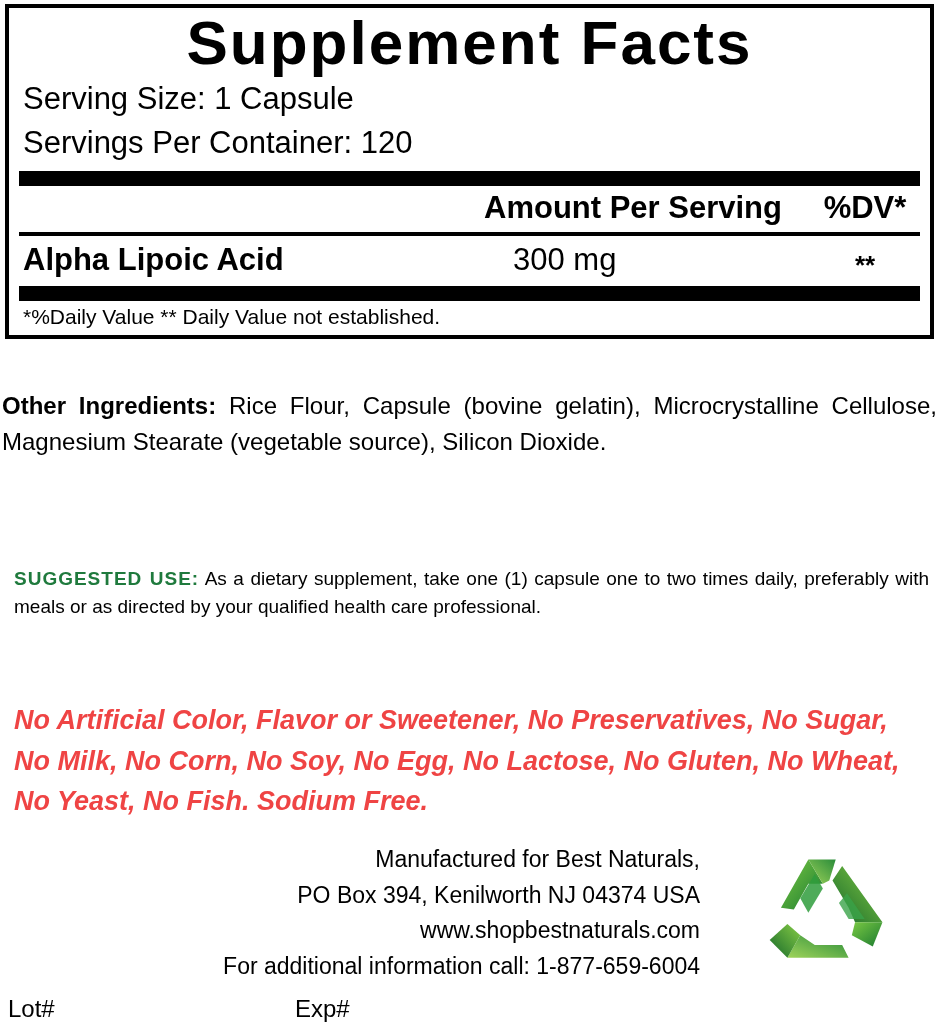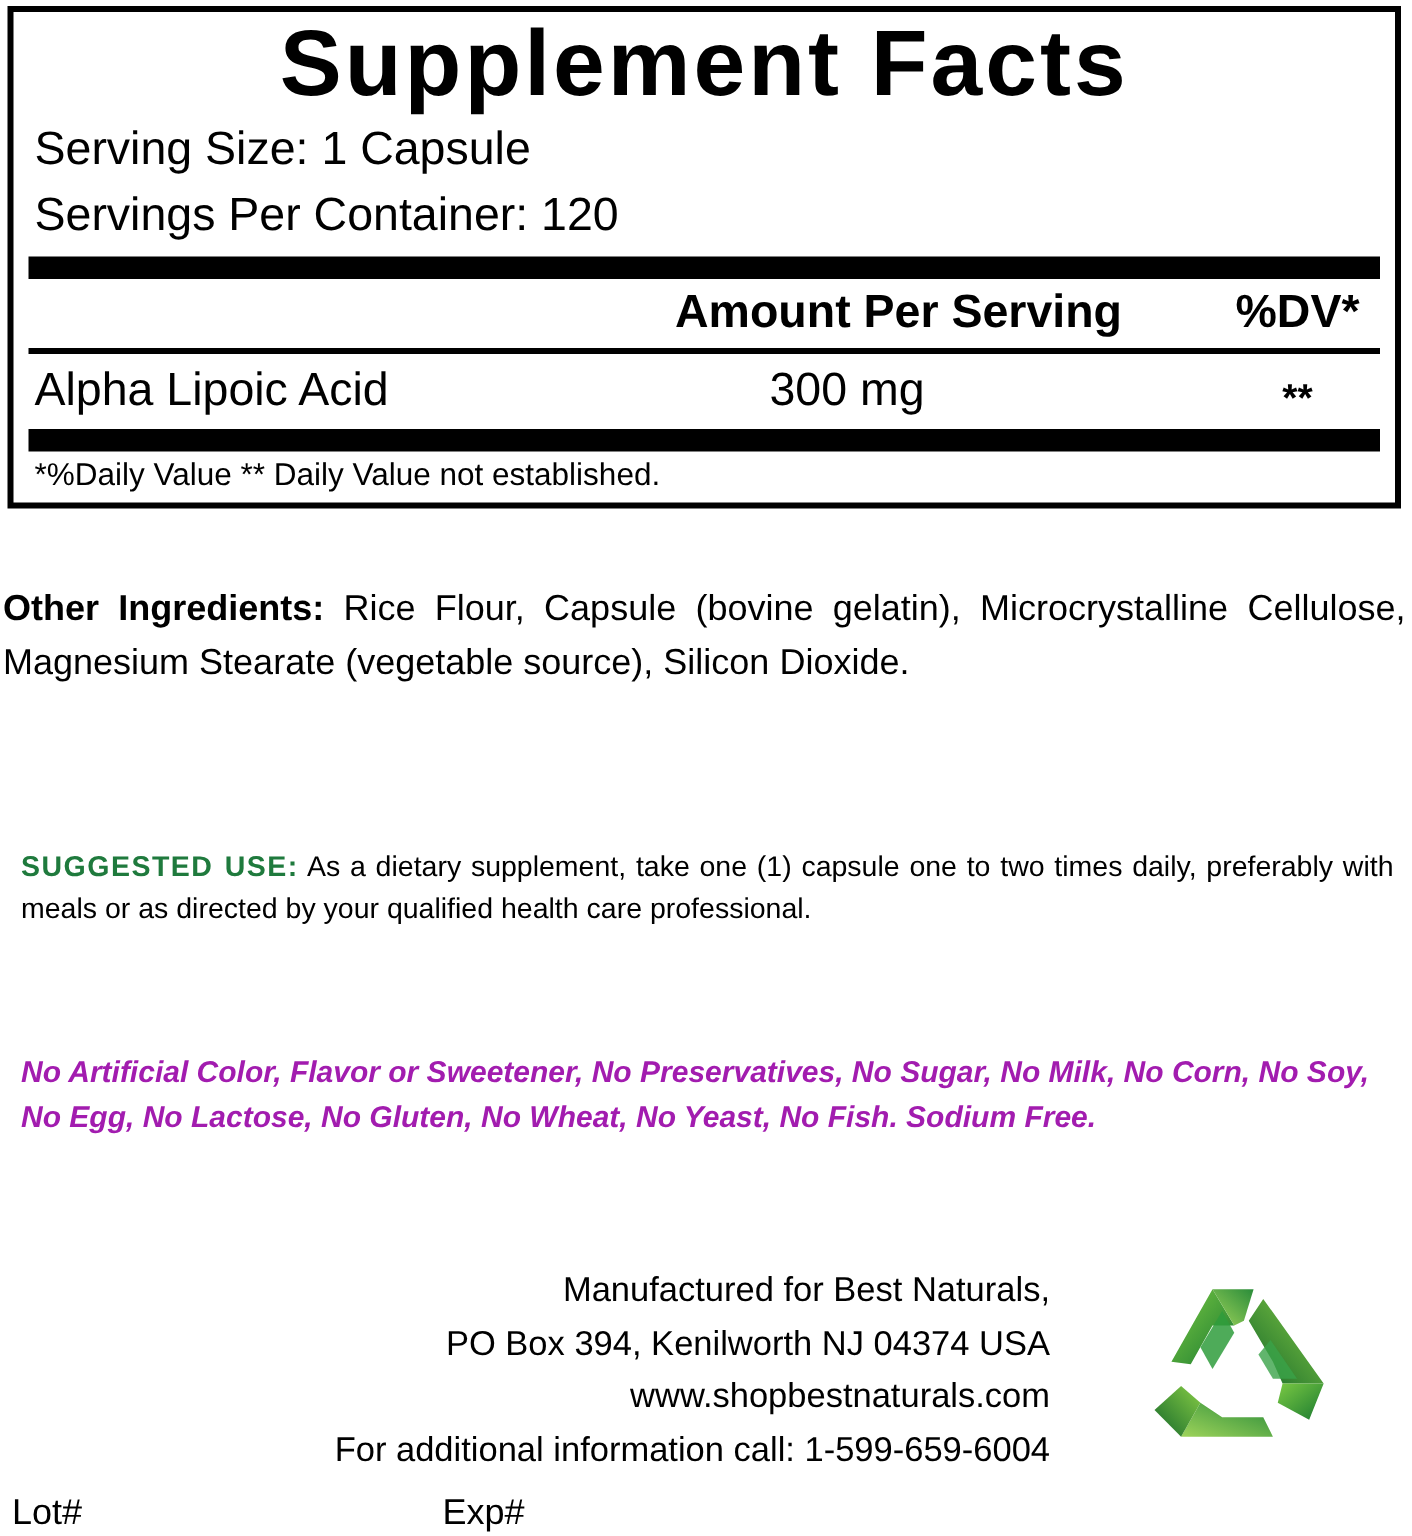--- a/index.html
+++ b/index.html
@@ -64,33 +64,32 @@
     background: #000;
     margin: 0 0 0 0;
   }
 
   .sf-head-row {
     display: flex;
     align-items: baseline;
     font-size: 31px;
     font-weight: bold;
     padding: 4px 0 6px 0;
-    gap: 34px;
   }
   .sf-head-spacer { flex: 1 1 auto; }
   .sf-head-amount { padding-right: 28px; white-space: nowrap; }
   .sf-head-dv { width: 110px; text-align: center; white-space: nowrap; }
 
   .sf-ing-row {
     display: flex;
     align-items: baseline;
     font-size: 31px;
     padding: 6px 0 8px 0;
   }
-  .sf-ing-name { width: 480px; padding-left: 4px; }
+  .sf-ing-name { width: 480px; padding-left: 4px; font-weight: bold; }
   .sf-ing-amt { flex: 1 1 auto; text-align: left; padding-left: 10px; }
   .sf-ing-dv {
     width: 110px;
     text-align: center;
     font-weight: bold;
     font-size: 26px;
     position: relative;
     top: 4px;
   }
 
@@ -128,24 +127,24 @@
     font-weight: bold;
     letter-spacing: 1px;
   }
 
   
   .claims {
     position: absolute;
     left: 14px;
     top: 700px;
     width: 915px;
-    color: #a21caf;
+    color: #ef4444;
     font-style: italic;
     font-weight: bold;
-    font-size: 20px;
+    font-size: 27px;
     line-height: 1.5;
   }
 
   
   .manufacturer {
     position: absolute;
     left: 40px;
     top: 842px;
     width: 660px;
     text-align: right;
@@ -216,21 +215,21 @@
   <div class="suggested">
     <span class="su-head">SUGGESTED USE:</span><span> As a dietary supplement, take one (1) capsule one to two times daily, preferably with meals or as directed by your qualified health care professional.</span>
   </div>
 
   <div class="claims">No Artificial Color, Flavor or Sweetener, No Preservatives, No Sugar, No Milk, No Corn, No Soy, No Egg, No Lactose, No Gluten, No Wheat, No Yeast, No Fish. Sodium Free.</div>
 
   <div class="manufacturer">
     <div>Manufactured for Best Naturals,</div>
     <div>PO Box 394, Kenilworth NJ 04374 USA</div>
     <div>www.shopbestnaturals.com</div>
-    <div>For additional information call: 1-599-659-6004</div>
+    <div>For additional information call: 1-877-659-6004</div>
   </div>
 
   <div class="recycle">
     <svg viewBox="0 0 200 180" width="175" height="145" aria-hidden="true">
       <defs>
         <linearGradient id="g1" x1="0" y1="0" x2="1" y2="1">
           <stop offset="0%" stop-color="#7ac943"></stop>
           <stop offset="100%" stop-color="#1a7a30"></stop>
         </linearGradient>
         <linearGradient id="g2" x1="0" y1="1" x2="1" y2="0">

